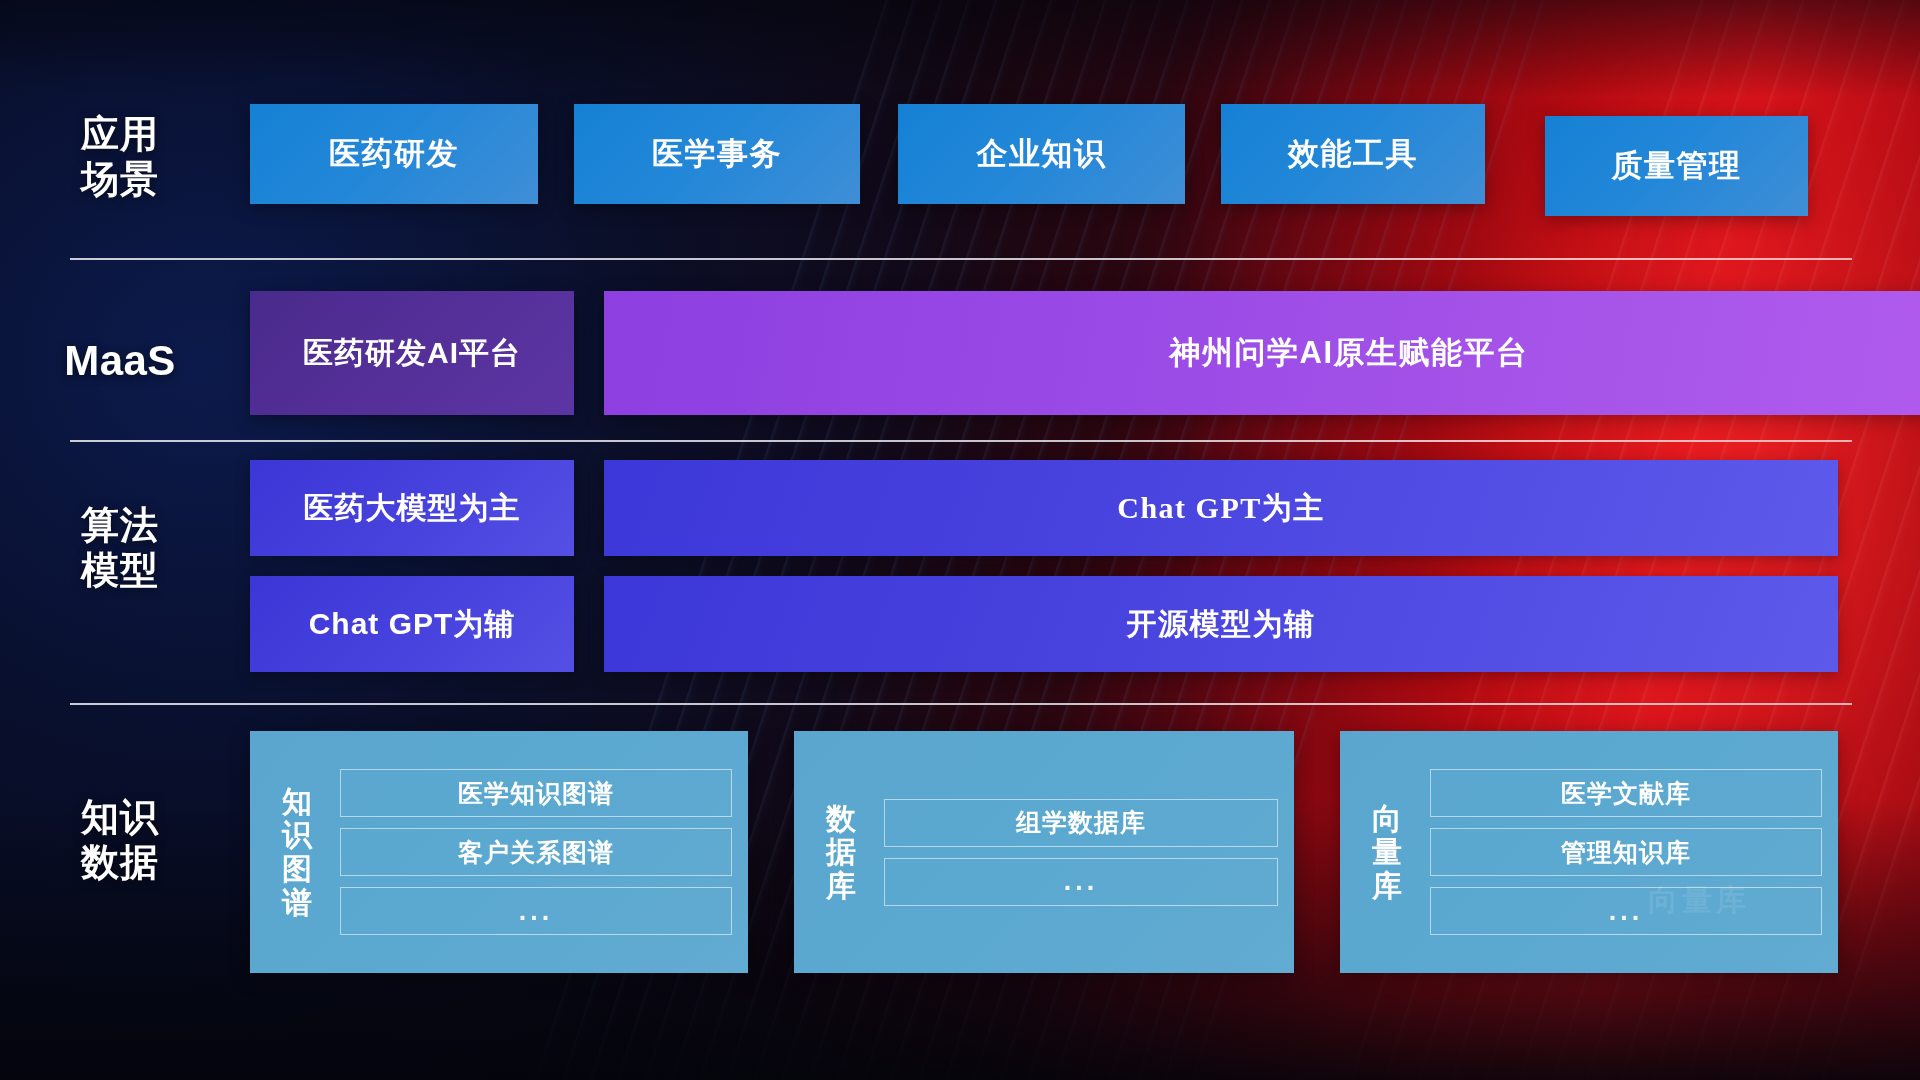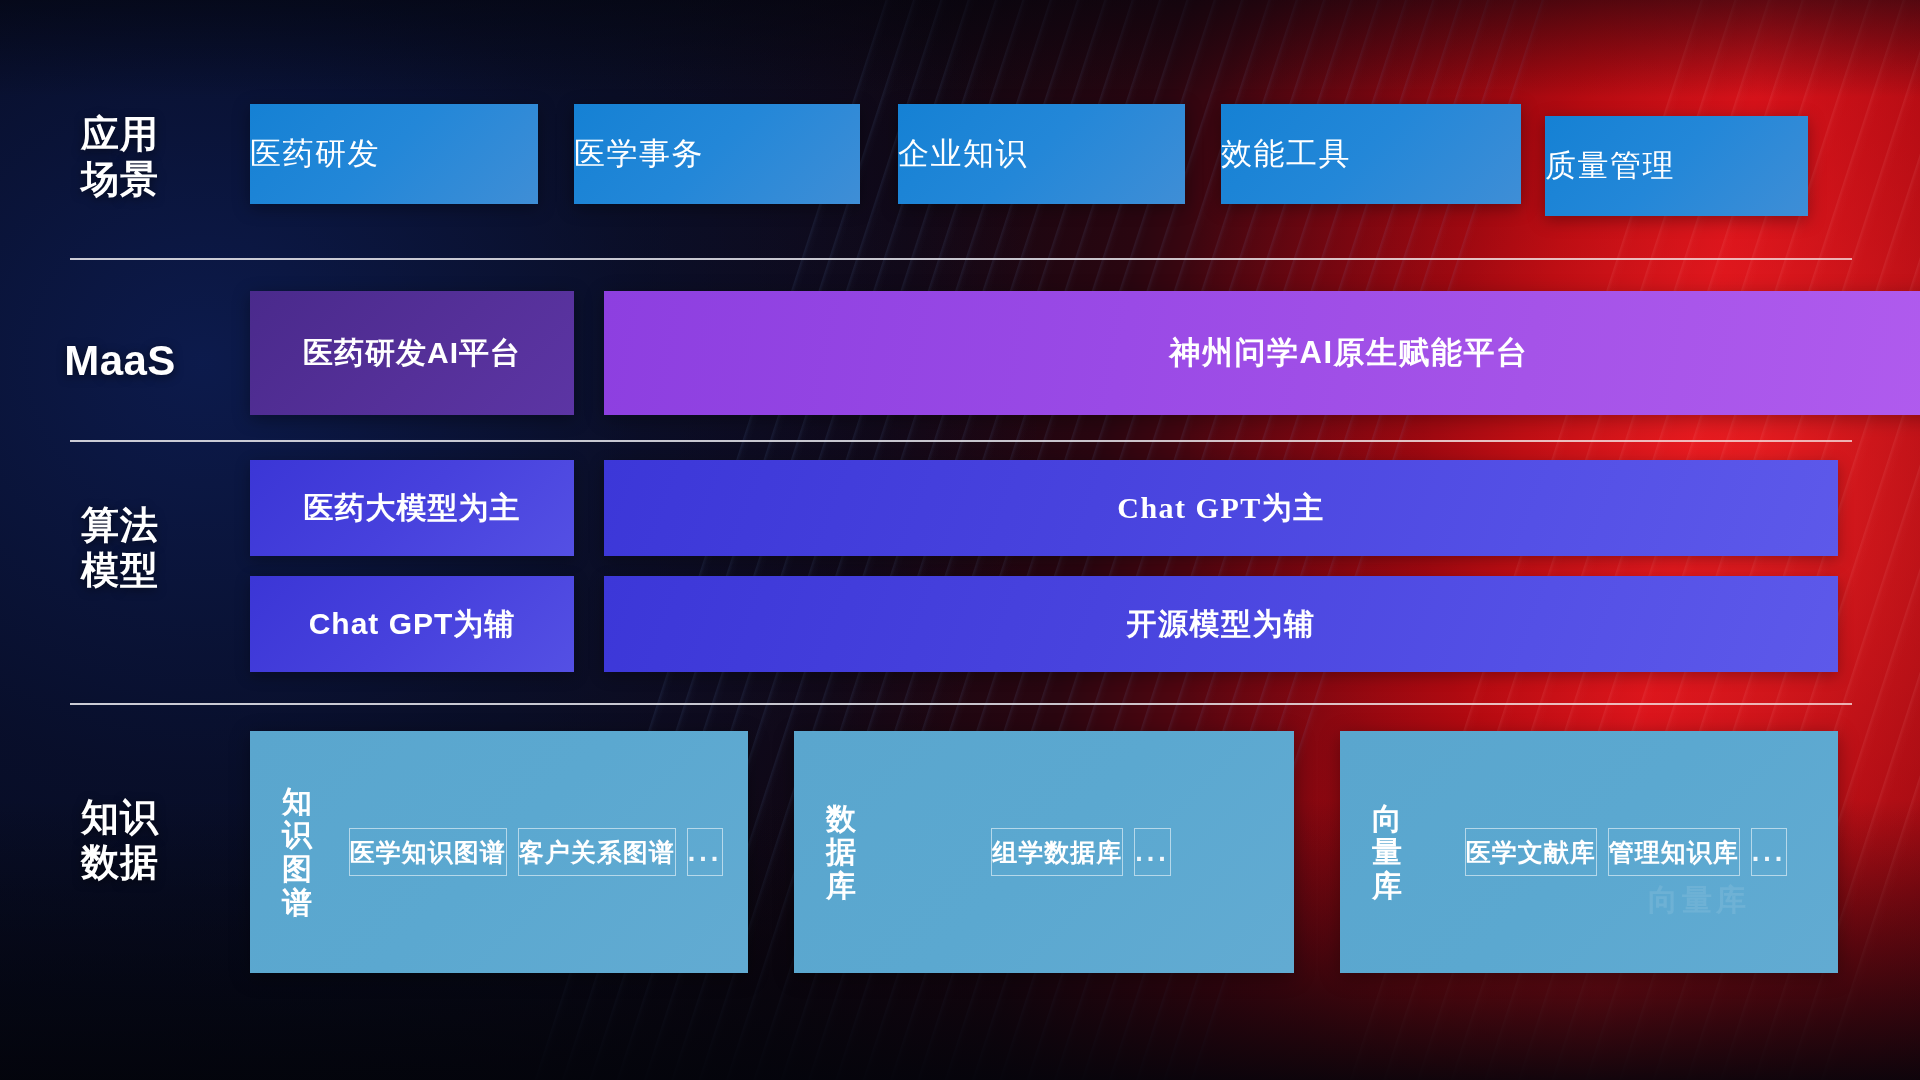--- a/index.html
+++ b/index.html
@@ -123,23 +123,24 @@
       rgba(245,215,215,0.80) 100%);
   }
 
   
   .app-card {
     position: absolute;
     height: 100px;
     background: linear-gradient(135deg, #1581d4 0%, #2387d8 48%, #3f8ed6 100%);
     display: flex;
     align-items: center;
+    justify-content: center;
     color: #ffffff;
     font-size: 31px;
-    font-weight: 400;
+    font-weight: 700;
     letter-spacing: 1.5px;
     box-shadow: 0 4px 16px rgba(0,0,0,.35);
   }
 
   
   .maas-left {
     position: absolute;
     height: 124px;
     background: linear-gradient(135deg, #4a2a8c 0%, #553099 55%, #5c35a4 100%);
     display: flex; align-items: center; justify-content: center;
@@ -194,21 +195,21 @@
     text-align: center;
     letter-spacing: 0;
     display: flex;
     align-items: center;
     justify-content: center;
     white-space: pre-line;
   }
   .kn-items {
     flex: 1 1 auto;
     display: flex;
-    flex-direction: row;
+    flex-direction: column;
     justify-content: center;
     gap: 11px;
     margin-left: 14px;
   }
   .kn-item {
     height: 48px;
     border: 1px solid rgba(255,255,255,0.55);
     display: flex;
     align-items: center;
     justify-content: center;
@@ -247,21 +248,21 @@
 
   <div class="app-card" style="left:250px;  top:104px; width:288px;">
     <span>医药研发</span>
   </div>
   <div class="app-card" style="left:898px;  top:104px; width:287px;">
     <span>企业知识</span>
   </div>
   <div class="app-card" style="left:574px;  top:104px; width:286px;">
     <span>医学事务</span>
   </div>
-  <div class="app-card" style="left:1221px; top:104px; width:300px;">
+  <div class="app-card" style="left:1221px; top:104px; width:264px;">
     <span>效能工具</span>
   </div>
   <div class="app-card" style="left:1545px; top:116px; width:263px;">
     <span>质量管理</span>
   </div>
 
   <div class="divider" style="top:258px;"></div>
 
   <div class="row-label latin" style="left:22px; top:336px;">MaaS</div>
 

